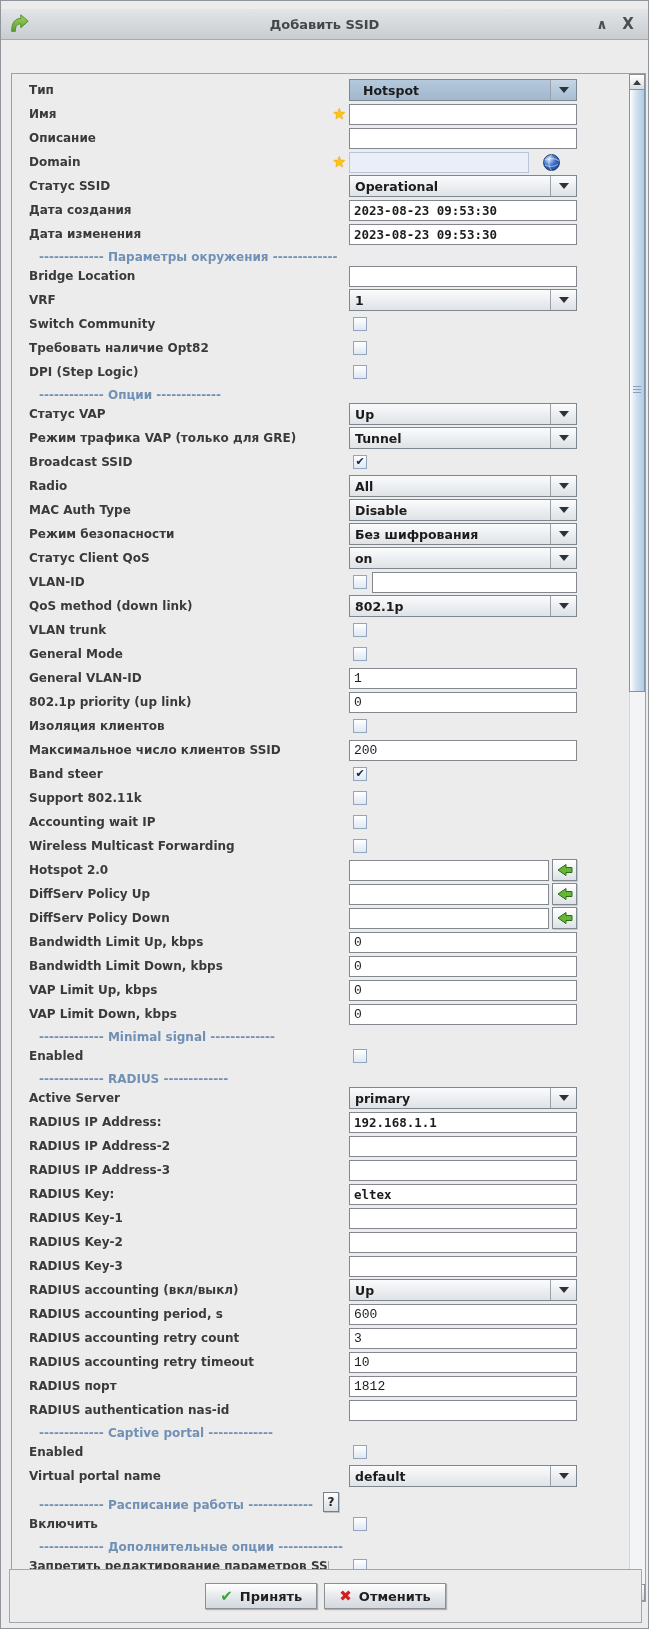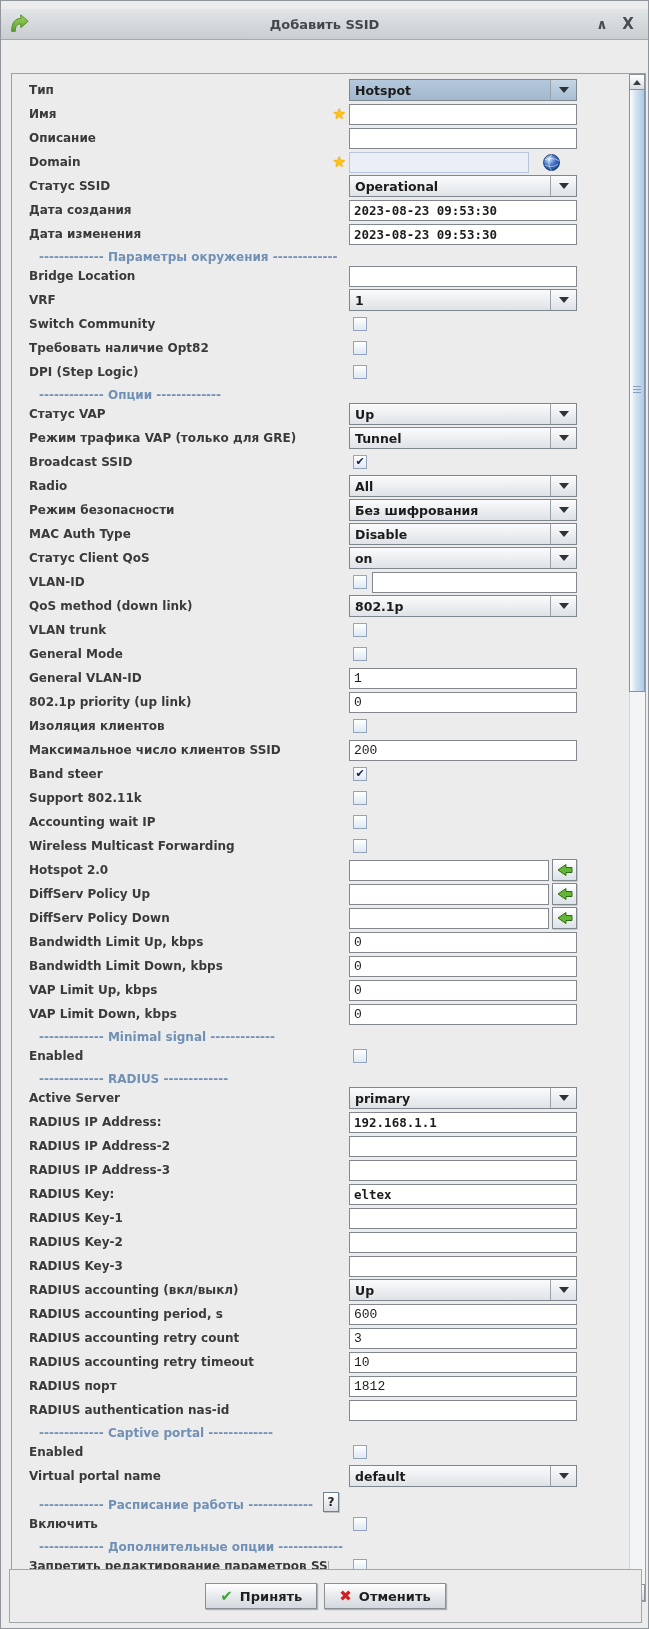--- a/index.html
+++ b/index.html
@@ -48,21 +48,21 @@
   .tinput.disabled{width:180px;background:#eaeef7;border:1px solid #b9c5dd;}
   
   .combo{width:228px;height:22px;border:1px solid #7f878e;display:flex;
          background:linear-gradient(#fafbfc,#dfe3e7);}
   .combo .val{flex:1;min-width:0;font-size:12.5px;font-weight:bold;color:#1b1b1b;
               padding-left:5px;display:flex;align-items:center;white-space:nowrap;overflow:hidden;}
   .combo .arrowbox{width:26px;border-left:1px solid #9aa1a8;display:flex;align-items:center;
                    justify-content:center;background:linear-gradient(#fbfcfd,#dde1e5);}
   .tri-down{width:0;height:0;border-left:5px solid transparent;border-right:5px solid transparent;
             border-top:6px solid #2c3238;}
-  .combo.focused{background:linear-gradient(#b5c9dd,#a0b7cd);}
+  .combo.focused{background:linear-gradient(#b5c9dd,#a0b7cd);padding-left:8px;}
   .combo.focused .arrowbox{background:linear-gradient(#c6d6e5,#a6bdd2);}
   
   .cb{width:14px;height:14px;margin-left:4px;border:1px solid #93a4bd;
       background:linear-gradient(#ffffff,#dfe8f2);display:flex;align-items:center;justify-content:center;}
   .cb.checked::after{content:"\2714";font-size:11px;font-weight:bold;color:#17254c;margin-top:-1px;}
   
   .arrbtn{width:25px;height:22px;margin-left:3px;border:1px solid #828a91;
           background:linear-gradient(#ffffff,#dde2e7);display:flex;align-items:center;
           justify-content:center;box-shadow:1px 1px 0 rgba(0,0,0,.15);}
   .helpbtn{width:16px;height:20px;margin-left:10px;border:1px solid #70818f;
@@ -279,37 +279,37 @@
           <div class="ctrl">
             <div class="combo">
               <div class="val">All</div>
               <div class="arrowbox">
                 <div class="tri-down"></div>
               </div>
             </div>
           </div>
         </div>
         <div class="row">
+          <div class="lbl">MAC Auth Type</div>
+          <div class="starslot"></div>
+          <div class="ctrl">
+            <div class="combo">
+              <div class="val">Disable</div>
+              <div class="arrowbox">
+                <div class="tri-down"></div>
+              </div>
+            </div>
+          </div>
+        </div>
+        <div class="row">
           <div class="lbl">Режим безопасности</div>
           <div class="starslot"></div>
           <div class="ctrl">
             <div class="combo">
               <div class="val">Без шифрования</div>
-              <div class="arrowbox">
-                <div class="tri-down"></div>
-              </div>
-            </div>
-          </div>
-        </div>
-        <div class="row">
-          <div class="lbl">MAC Auth Type</div>
-          <div class="starslot"></div>
-          <div class="ctrl">
-            <div class="combo">
-              <div class="val">Disable</div>
               <div class="arrowbox">
                 <div class="tri-down"></div>
               </div>
             </div>
           </div>
         </div>
         <div class="row">
           <div class="lbl">Статус Client QoS</div>
           <div class="starslot"></div>
           <div class="ctrl">

